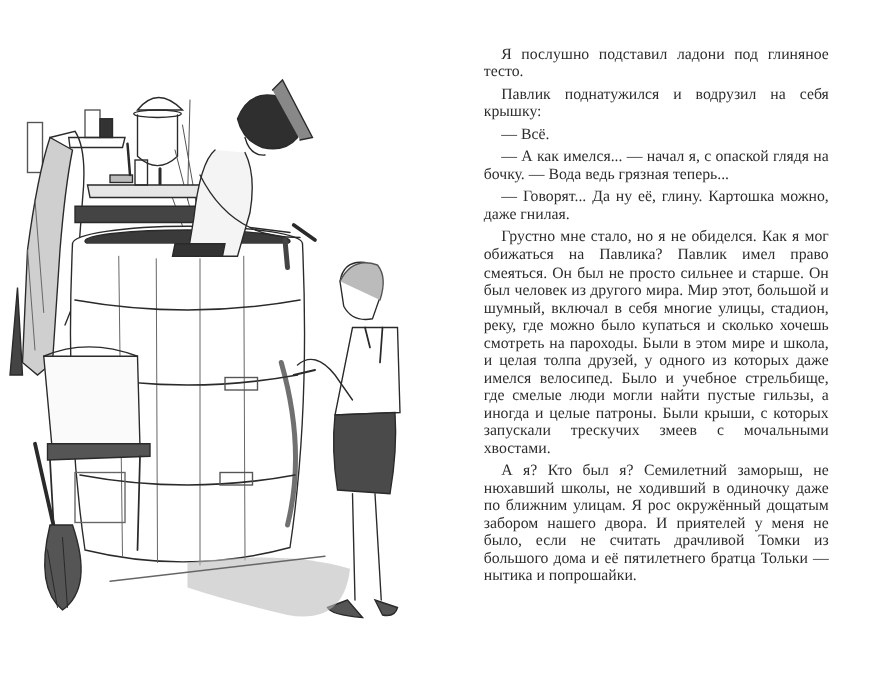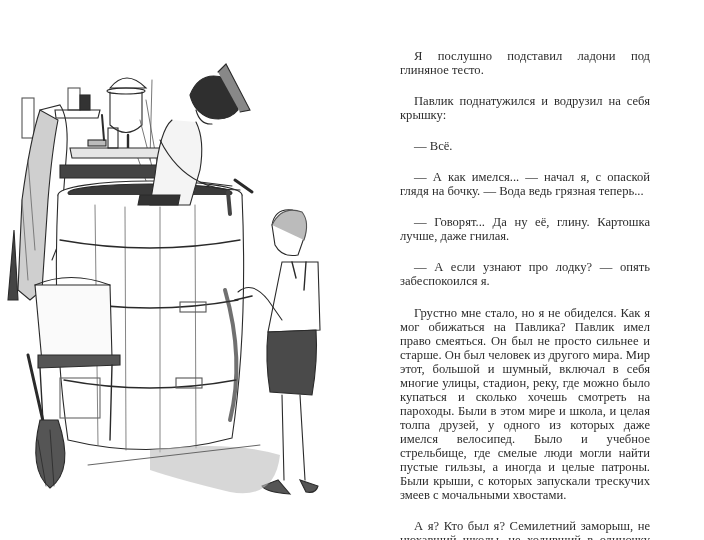--- a/index.html
+++ b/index.html
@@ -10,21 +10,21 @@
     }
     .illustration {
       position: absolute; left: 0; top: 0; width: 370px; height: 540px;
     }
     .text-col {
       position: absolute; left: 383px; top: 32px; width: 284px;
       font-family: "Liberation Serif", serif;
       font-size: 12.6px; line-height: 14.05px; text-align: justify;
       color: #2d2d2d;
     }
-    .text-col p { margin: 17px; text-indent: 14px; }
+    .text-col p { margin: 4px; text-indent: 14px; }
     .page-number {
       position: absolute; left: 655px; top: 538px; width: 24px; text-align: right;
       font-family: "Liberation Serif", serif; font-size: 12px; color: #c2410c;
     }
   </style>
 </head>
 <body>
 
 <div class="illustration">
   <svg width="370" height="540" viewBox="0 0 370 540" xmlns="http://www.w3.org/2000/svg" fill="none" stroke="#2a2a2a" stroke-width="1.1" stroke-linecap="round">
@@ -116,20 +116,19 @@
       <path d="M38 440 L46 486 M50 430 L54 486" stroke="#222" stroke-width="0.7"></path>
     </g>
   </svg>
 </div>
 
 <div class="text-col">
   <p>Я послушно подставил ладони под глиняное тесто.</p>
   <p>Павлик поднатужился и водрузил на себя крышку:</p>
   <p>— Всё.</p>
   <p>— А как имелся... — начал я, с опаской глядя на бочку. — Вода ведь грязная теперь...</p>
-  <p>— Говорят... Да ну её, глину. Картошка лучше, даже гнилая.</p>
-  <p>— А если узнают про лодку? — опять забеспокоился я.</p>
+  <p>— Говорят... Да ну её, глину. Картошка можно, даже гнилая.</p>
   <p>Грустно мне стало, но я не обиделся. Как я мог обижаться на Павлика? Павлик имел право смеяться. Он был не просто сильнее и старше. Он был человек из другого мира. Мир этот, большой и шумный, включал в себя многие улицы, стадион, реку, где можно было купаться и сколько хочешь смотреть на пароходы. Были в этом мире и школа, и целая толпа друзей, у одного из которых даже имелся велосипед. Было и учебное стрельбище, где смелые люди могли найти пустые гильзы, а иногда и целые патроны. Были крыши, с которых запускали трескучих змеев с мочальными хвостами.</p>
   <p>А я? Кто был я? Семилетний заморыш, не нюхавший школы, не ходивший в одиночку даже по ближним улицам. Я рос окружённый дощатым забором нашего двора. И приятелей у меня не было, если не считать драчливой Томки из большого дома и её пятилетнего братца Тольки — нытика и попрошайки.</p>
 
 </div>
 
 <div class="page-number">11</div>
 
 </body></html>

